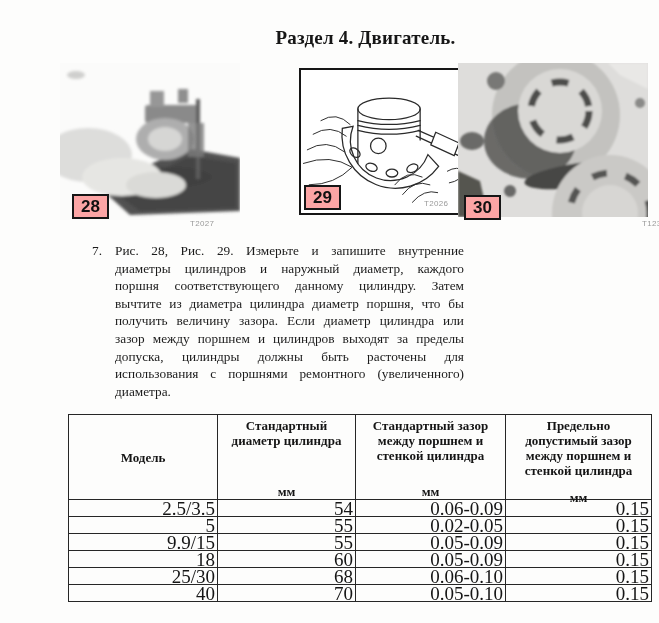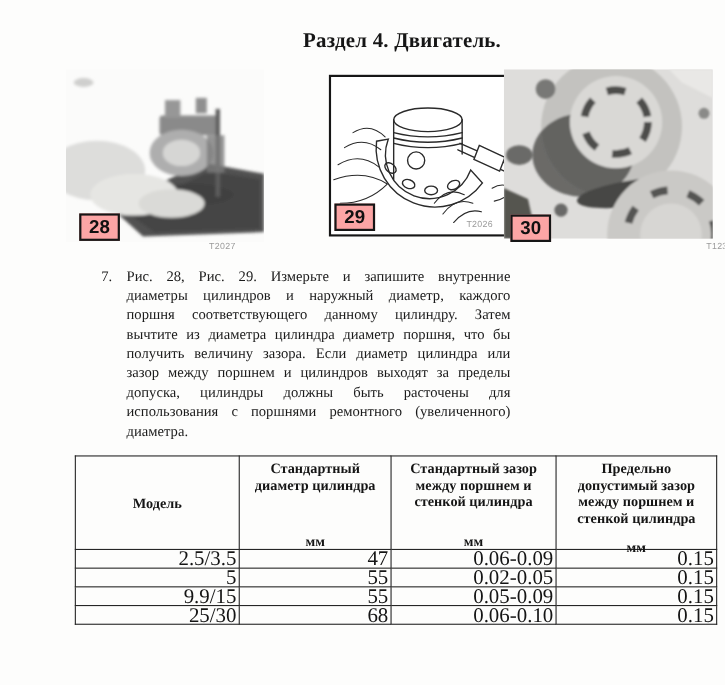--- a/index.html
+++ b/index.html
@@ -206,38 +206,50 @@
           <div class="hd">
             <span class="hd-title">Предельно допустимый зазор между поршнем и стенкой цилиндра</span>
             <span class="hd-unit">мм</span>
           </div>
         </th>
       </tr>
     </thead>
     <tbody>
       <tr>
         <td>2.5/3.5</td>
-        <td>47</td>
+        <td>54</td>
         <td>0.06-0.09</td>
         <td>0.15</td>
       </tr>
       <tr>
         <td>5</td>
         <td>55</td>
         <td>0.02-0.05</td>
         <td>0.15</td>
       </tr>
       <tr>
         <td>9.9/15</td>
         <td>55</td>
         <td>0.05-0.09</td>
         <td>0.15</td>
       </tr>
       <tr>
+        <td>18</td>
+        <td>60</td>
+        <td>0.05-0.09</td>
+        <td>0.15</td>
+      </tr>
+      <tr>
         <td>25/30</td>
         <td>68</td>
         <td>0.06-0.10</td>
         <td>0.15</td>
       </tr>
+      <tr>
+        <td>40</td>
+        <td>70</td>
+        <td>0.05-0.10</td>
+        <td>0.15</td>
+      </tr>
     </tbody>
   </table>
 
 </div>
 
 </body></html>

